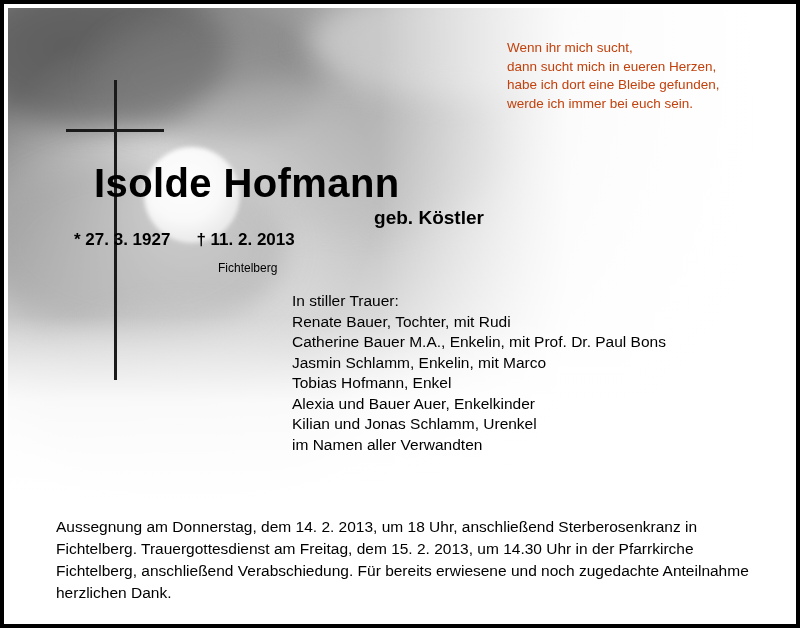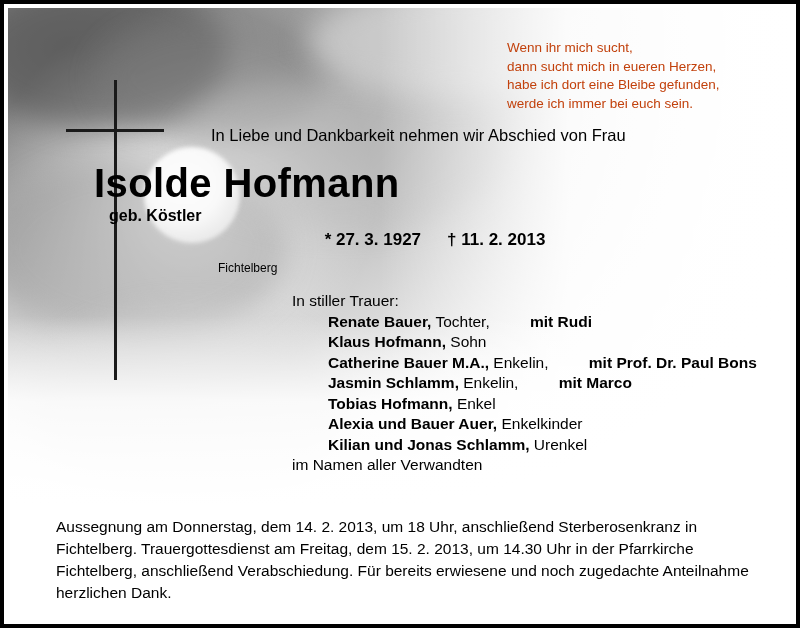--- a/index.html
+++ b/index.html
@@ -113,30 +113,30 @@
     padding-left: 90px;
     font-size: 40px;
     font-weight: bold;
     letter-spacing: 0.4px;
   }
   .maiden {
     position: absolute;
     left: 0;
     right: 0;
     top: 203px;
-    padding-left: 105px;
-    font-size: 16px;
+    text-align: center;
+    padding-left: 58px;
+    font-size: 19px;
     font-weight: bold;
   }
   .dates {
     position: absolute;
     left: 12px;
     right: 0;
     top: 226px;
-    text-align: center;
     padding-left: 58px;
     font-size: 17px;
     font-weight: bold;
   }
   .dates .gap { display: inline-block; width: 26px; }
   .place {
     position: absolute;
     left: 214px;
     top: 257px;
     font-size: 12px;
@@ -145,21 +145,21 @@
     position: absolute;
     left: 288px;
     top: 287px;
     font-size: 15.5px;
     line-height: 20.5px;
   }
   .mourners .lead {
     font-weight: normal;
   }
   .mourners .row { white-space: nowrap; }
-  .mourners b { font-weight: bold; margin-left: 36px; }
+  .mourners b { font-weight: normal; }
   .footer {
     position: absolute;
     left: 52px;
     right: 30px;
     top: 512px;
     font-size: 15.5px;
     line-height: 22px;
   }
 </style>
 </head>
@@ -180,36 +180,34 @@
   </div>
 
   <div class="cross-v"></div>
   <div class="cross-h"></div>
 
   <div class="verse">Wenn ihr mich sucht,
 dann sucht mich in eueren Herzen,
 habe ich dort eine Bleibe gefunden,
 werde ich immer bei euch sein.</div>
 
-  <div class="intro">In Liebe und Dankbarkeit nehmen wir Abschied von Frau</div>
 
   <div class="name">Isolde Hofmann</div>
 
   <div class="maiden">geb. Köstler</div>
 
   <div class="dates">
     <span>* 27. 3. 1927</span><span class="gap"></span><span>† 11. 2. 2013</span>
   </div>
 
   <div class="place">Fichtelberg</div>
 
   <div class="mourners">
     <div class="row lead">In stiller Trauer:</div>
     <div class="row"><b>Renate Bauer,</b><span> Tochter,</span><b> mit Rudi</b></div>
-    <div class="row"><b>Klaus Hofmann,</b><span> Sohn</span><b></b></div>
     <div class="row"><b>Catherine Bauer M.A.,</b><span> Enkelin,</span><b> mit Prof. Dr. Paul Bons</b></div>
     <div class="row"><b>Jasmin Schlamm,</b><span> Enkelin,</span><b> mit Marco</b></div>
     <div class="row"><b>Tobias Hofmann,</b><span> Enkel</span><b></b></div>
     <div class="row"><b>Alexia und Bauer Auer,</b><span> Enkelkinder</span><b></b></div>
     <div class="row"><b>Kilian und Jonas Schlamm,</b><span> Urenkel</span><b></b></div>
     <div class="row">im Namen aller Verwandten</div>
   </div>
 
   <div class="footer">Aussegnung am Donnerstag, dem 14. 2. 2013, um 18 Uhr, anschließend Sterberosenkranz in Fichtelberg. Trauergottesdienst am Freitag, dem 15. 2. 2013, um 14.30 Uhr in der Pfarrkirche Fichtelberg, anschließend Verabschiedung. Für bereits erwiesene und noch zugedachte Anteilnahme herzlichen Dank.</div>
 

